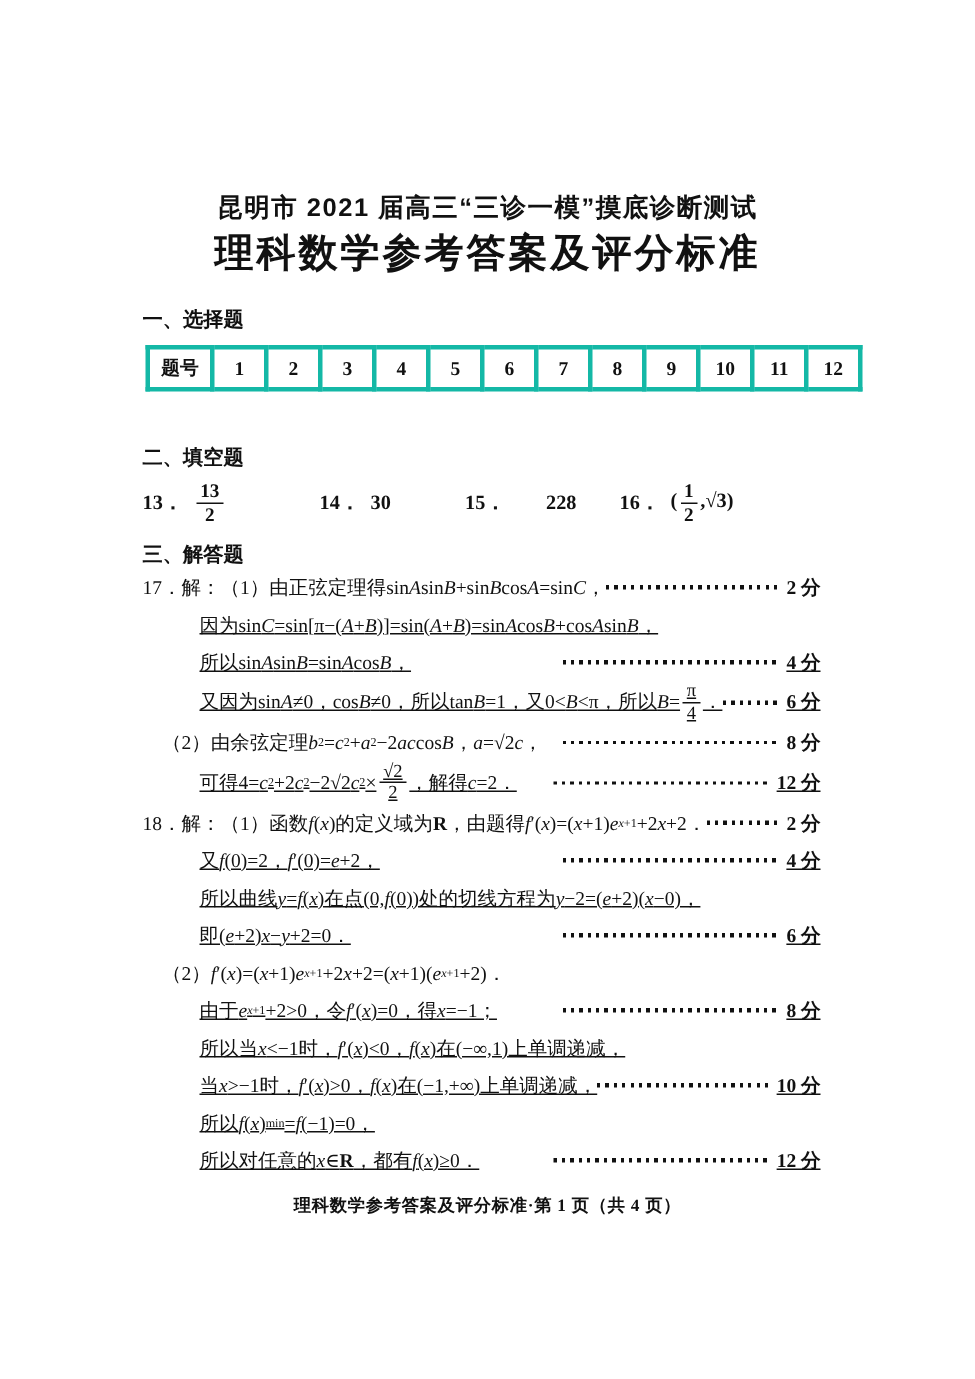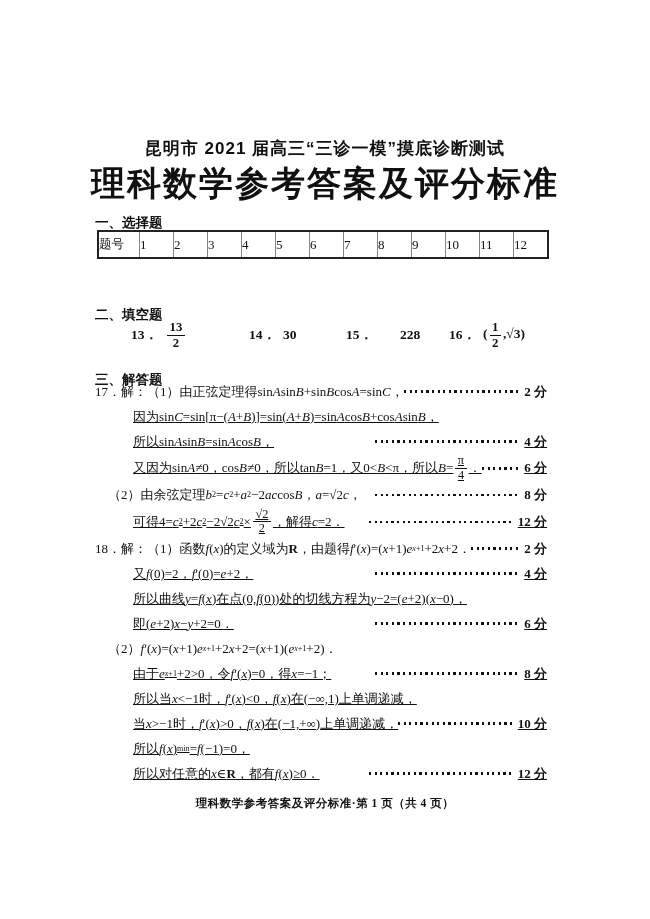--- a/index.html
+++ b/index.html
@@ -1,37 +1,37 @@
 <!DOCTYPE html>
 <html><head>
 <meta charset="utf-8">
 <style>
   html,body{margin:0;padding:0;}
   body{
     width:650px;height:919px;background:#ffffff;position:relative;
     font-family:"Liberation Serif","DejaVu Serif",serif;color:#111;
     -webkit-font-smoothing:antialiased;
   }
-  .hei{font-family:"Liberation Sans","DejaVu Sans",sans-serif;font-weight:bold;margin-top:10px;}
+  .hei{font-family:"Liberation Sans","DejaVu Sans",sans-serif;font-weight:bold;}
   #title{position:absolute;top:127px;left:0;width:100%;text-align:center;font-size:17px;letter-spacing:1px;}
-  #subtitle{position:absolute;top:151px;left:0;width:100%;text-align:center;font-size:34px;letter-spacing:2px;}
+  #subtitle{position:absolute;top:151px;left:0;width:100%;text-align:center;font-size:26px;letter-spacing:2px;}
   .sec-heading{position:absolute;left:95px;font-size:13.5px;}
   #sec1{top:204px;}
   #sec2{top:296px;}
   #sec3{top:361px;}
   #choice-table{position:absolute;top:230px;left:97px;border-collapse:collapse;border:2px solid #222;}
   #choice-table td{
-    border:1px solid #14b8a6;width:33px;height:25px;
-    font-weight:normal;font-size:13px;padding:0;
+    border:3px solid #14b8a6;width:33px;height:25px;text-align:center;
+    font-weight:bold;font-size:13px;padding:0;
   }
   #choice-table td.lab{width:40px;font-family:"Liberation Sans","DejaVu Sans",sans-serif;font-size:12.5px;}
   #blanks{position:absolute;top:314px;left:95px;width:455px;height:42px;display:flex;align-items:center;font-size:13.5px;font-weight:bold;}
   .blank-item{display:inline-flex;align-items:center;white-space:nowrap;}
   .blank-item .bno{margin-right:7px;}
-  .blank-item:nth-child(1){width:118px;margin-left:36px;}
+  .blank-item:nth-child(1){width:118px;}
   .blank-item:nth-child(2){width:97px;}
   .blank-item:nth-child(3){width:103px;gap:20px;}
   #lines{position:absolute;top:379px;left:95px;width:452px;}
   .line{display:flex;align-items:center;min-height:25px;font-size:13px;white-space:nowrap;}
   .line.indent-1{padding-left:13px;}
   .line.indent-2{padding-left:38px;text-decoration:underline;}
   .content{display:inline-flex;align-items:center;white-space:nowrap;}
   .leader{
     flex:1 1 auto;max-width:145px;height:2.6px;align-self:center;
     margin-left:auto;margin-right:4px;min-width:30px;

